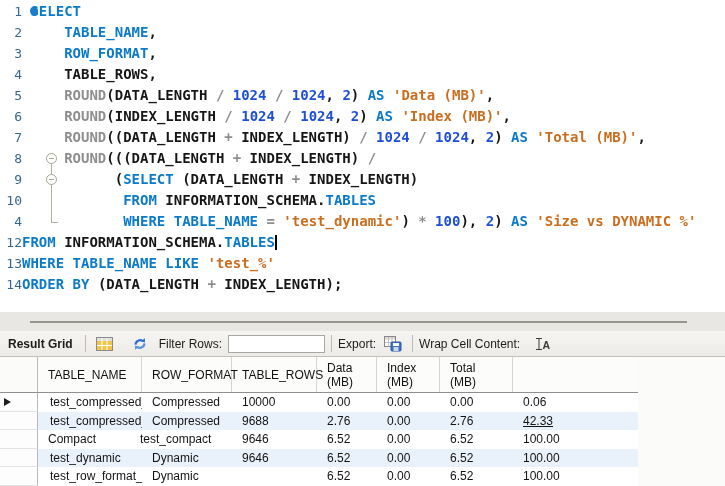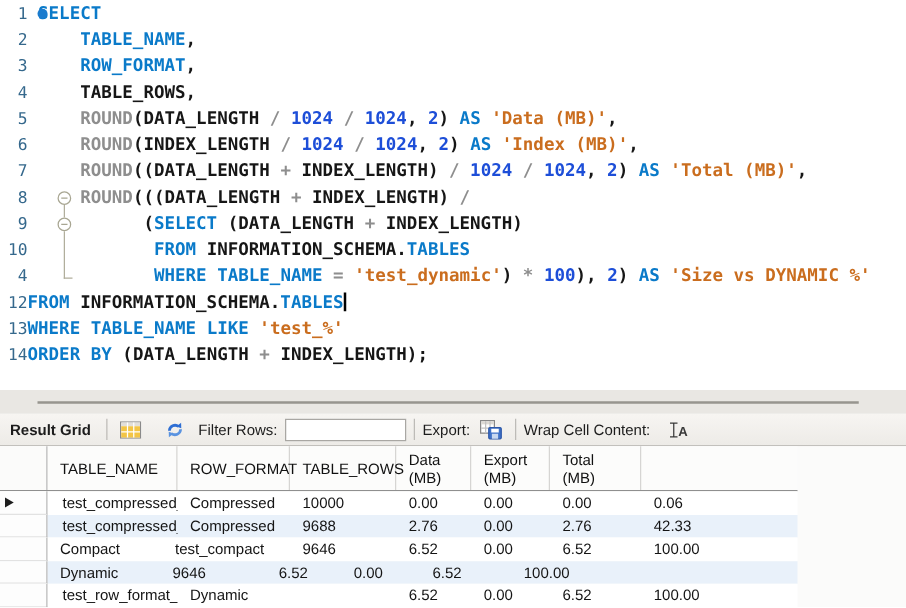--- a/index.html
+++ b/index.html
@@ -175,21 +175,21 @@
   </div>
 
   <div class="gridwrap">
     <div class="ghead" id="grid-head">
         <div class="hcell selh"></div>
         <div class="hcell" style="width: 104px;">TABLE_NAME</div>
         <div class="hcell" style="width: 90px;">ROW_FORMAT</div>
         <div class="hcell" style="width: 85px;">TABLE_ROWS</div>
         <div class="hcell" style="width: 60px;">Data
 (MB)</div>
-        <div class="hcell" style="width: 63px;">Export
+        <div class="hcell" style="width: 63px;">Index
 (MB)</div>
         <div class="hcell" style="width: 73px;">Total
 (MB)</div>
       </div>
     <div id="grid-rows">
         <div class="grow">
           <div class="sel">
             <span class="cur-arrow"></span>
           </div>
           <div class="gcell first" style="width: 104px;">test_compressed_2</div>
@@ -201,34 +201,35 @@
           <div class="gcell" style="width: 124px;">0.06</div>
         </div>
         <div class="grow alt">
           <div class="sel"></div>
           <div class="gcell first" style="width: 104px;">test_compressed_1</div>
           <div class="gcell" style="width: 90px;">Compressed</div>
           <div class="gcell" style="width: 85px;">9688</div>
           <div class="gcell" style="width: 60px;">2.76</div>
           <div class="gcell" style="width: 63px;">0.00</div>
           <div class="gcell" style="width: 73px;">2.76</div>
-          <div class="gcell" style="width: 124px;">42.33</div>
+          <div class="gcell" style="width: 124px; text-decoration: underline;">42.33</div>
         </div>
         <div class="grow">
           <div class="sel"></div>
           <div class="gcell" style="width: 90px;">Compact</div>
           <div class="gcell first" style="width: 104px;">test_compact</div>
           <div class="gcell" style="width: 85px;">9646</div>
           <div class="gcell" style="width: 60px;">6.52</div>
           <div class="gcell" style="width: 63px;">0.00</div>
           <div class="gcell" style="width: 73px;">6.52</div>
           <div class="gcell" style="width: 124px;">100.00</div>
         </div>
         <div class="grow alt">
           <div class="sel"></div>
+          <div class="gcell first" style="width: 104px;">test_dynamic</div>
           <div class="gcell" style="width: 90px;">Dynamic</div>
           <div class="gcell" style="width: 85px;">9646</div>
           <div class="gcell" style="width: 60px;">6.52</div>
           <div class="gcell" style="width: 63px;">0.00</div>
           <div class="gcell" style="width: 73px;">6.52</div>
           <div class="gcell" style="width: 124px;">100.00</div>
         </div>
         <div class="grow">
           <div class="sel"></div>
           <div class="gcell first" style="width: 104px;">test_row_format_base</div>

